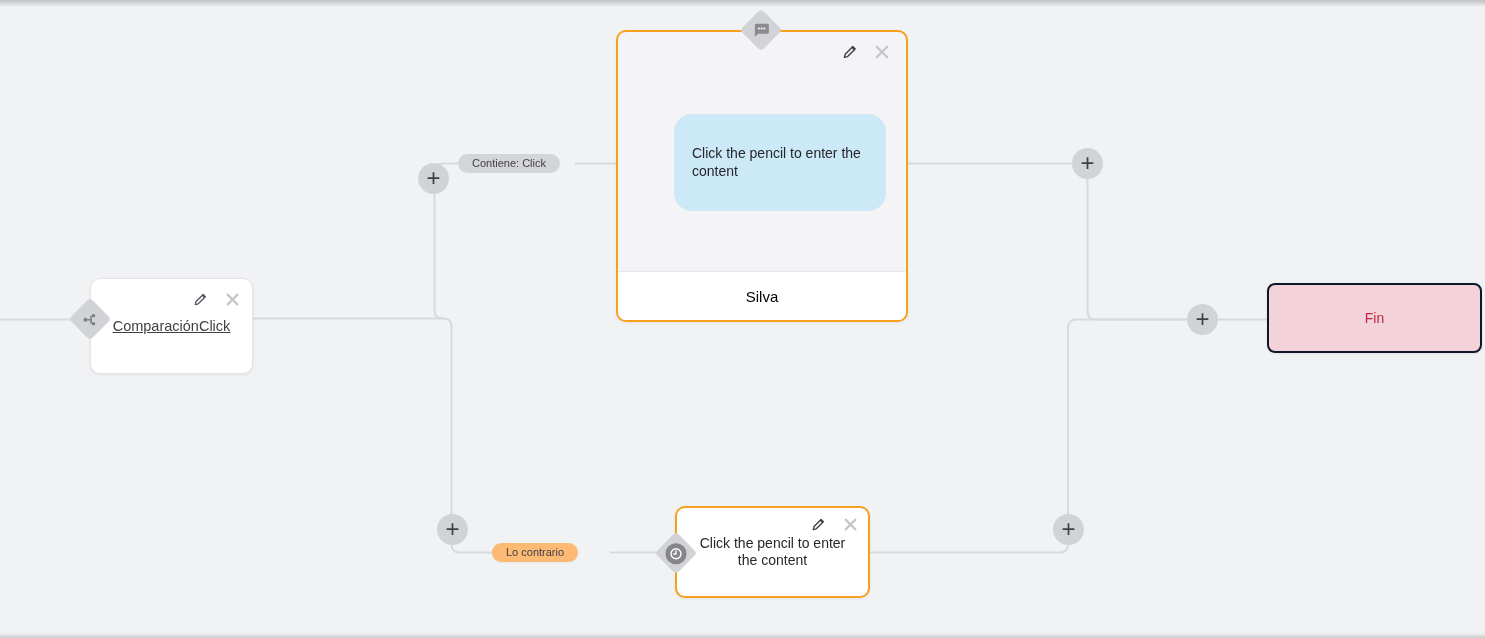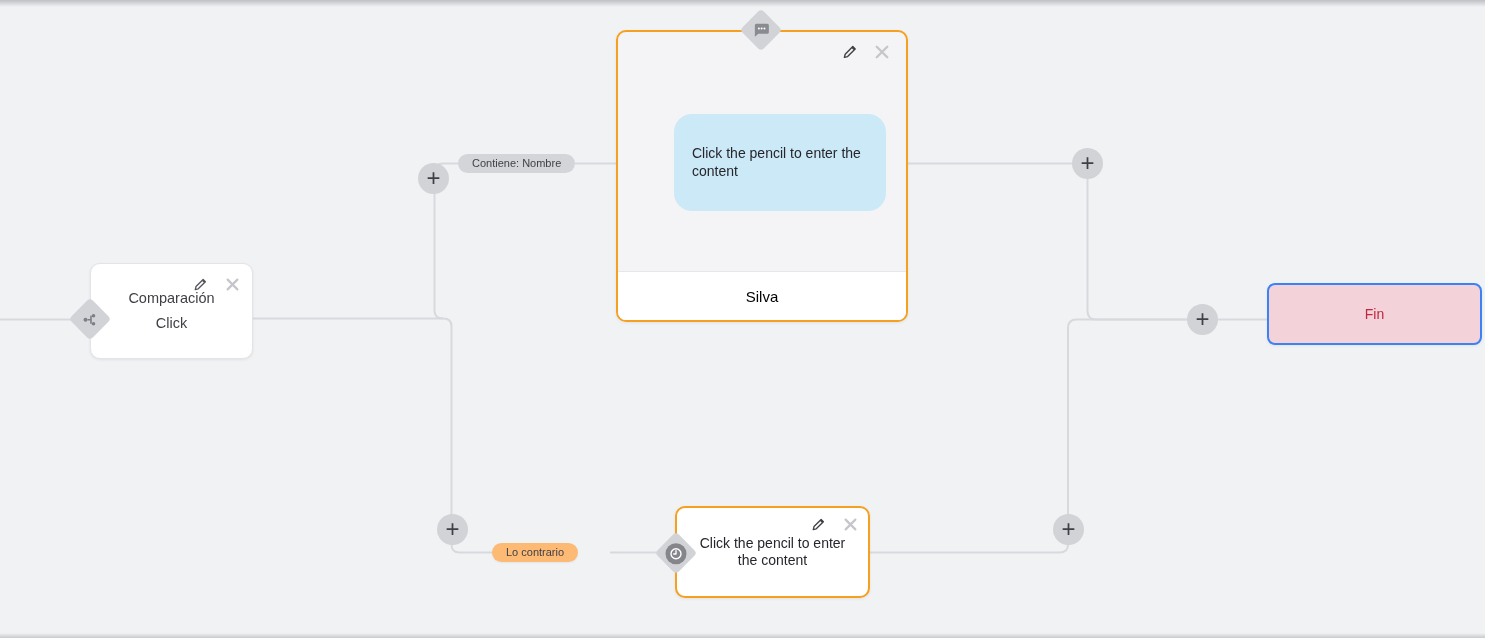--- a/index.html
+++ b/index.html
@@ -11,37 +11,37 @@
     background:linear-gradient(to top,#c9cacd,rgba(241,242,244,0));pointer-events:none;}
   svg.wires{position:absolute;top:0;left:0;z-index:0;}
   svg.wires path{fill:none;stroke:#d8d9dd;stroke-width:2;}
 
   
   .node{position:absolute;box-sizing:border-box;border-radius:10px;
     box-shadow:0 1px 3px rgba(40,40,50,.08);z-index:1;}
   .node-plain{background:#fff;border:1px solid #e4e4e8;}
   .node-orange{background:#fff;border:2px solid #f6a01f;}
 
-  .comparison-node{left:90px;top:263px;width:163px;height:96px;display:flex;flex-direction:column;
-    align-items:center;justify-content:center;}
+  .comparison-node{left:90px;top:278px;width:163px;height:96px;display:flex;flex-direction:row;
+    align-items:center;justify-content:center;text-decoration:underline;}
   .comparison-node .line{font-size:14.5px;line-height:25px;color:#3f3f46;}
 
   .message-node{left:616px;top:30px;width:292px;height:292px;background:#f4f4f6;}
   .bubble{position:absolute;left:56px;top:82px;width:212px;height:97px;background:#cbe9f7;
     border-radius:18px;display:flex;align-items:center;box-sizing:border-box;padding:0 18px;}
   .bubble span{font-size:14px;line-height:1.25;color:#26262c;}
   .message-footer{position:absolute;left:0;bottom:0;width:100%;height:48px;background:#fff;
     border-top:1px solid #e7e7ea;border-radius:0 0 8px 8px;display:flex;align-items:center;
     justify-content:center;font-size:15px;color:#000000;}
 
   .wait-node{left:675px;top:506px;width:195px;height:92px;display:flex;align-items:center;
     justify-content:center;text-align:center;}
   .wait-node .txt{font-size:14px;line-height:1.2;color:#26262c;padding:0 14px;}
 
-  .end-node{left:1267px;top:283px;width:215px;height:62px;background:#f3d3d9;border:2px solid #3b82f6;
+  .end-node{left:1267px;top:283px;width:215px;height:70px;background:#f3d3d9;border:2px solid #0f172a;
     border-radius:8px;display:flex;align-items:center;justify-content:center;}
   .end-node .txt{font-size:14px;color:#bf2742;}
 
   
   .icon-row{position:absolute;display:flex;align-items:center;gap:16px;z-index:2;}
   .icon-btn{width:16px;height:16px;display:flex;align-items:center;justify-content:center;cursor:pointer;}
 
   
   .plus-btn{position:absolute;width:31px;height:31px;border-radius:50%;background:#d2d3d7;
     display:flex;align-items:center;justify-content:center;font-size:24px;font-weight:300;
@@ -160,21 +160,21 @@
             <path d="M6.5 6.8 V3.6 M6.5 6.8 L4.2 6.8" stroke="#fff" stroke-width="1.4" stroke-linecap="round"></path>
           </svg>
       </div>
     </div>
   </div>
 
   <div class="node end-node">
     <div class="txt">Fin</div>
   </div>
 
-  <div class="pill pill-gray" style="left:458px;top:154px;">Contiene: Nombre</div>
+  <div class="pill pill-gray" style="left:458px;top:154px;">Contiene: Click</div>
   <div class="pill pill-white" style="left:492px;top:543px;">Lo contrario</div>
 
   <div class="plus-btn" style="left:418px;top:163px;">+</div>
   <div class="plus-btn" style="left:437px;top:514px;">+</div>
   <div class="plus-btn" style="left:1072px;top:148px;">+</div>
   <div class="plus-btn" style="left:1053px;top:514px;">+</div>
   <div class="plus-btn" style="left:1187px;top:304px;">+</div>
 
 </div>
 

